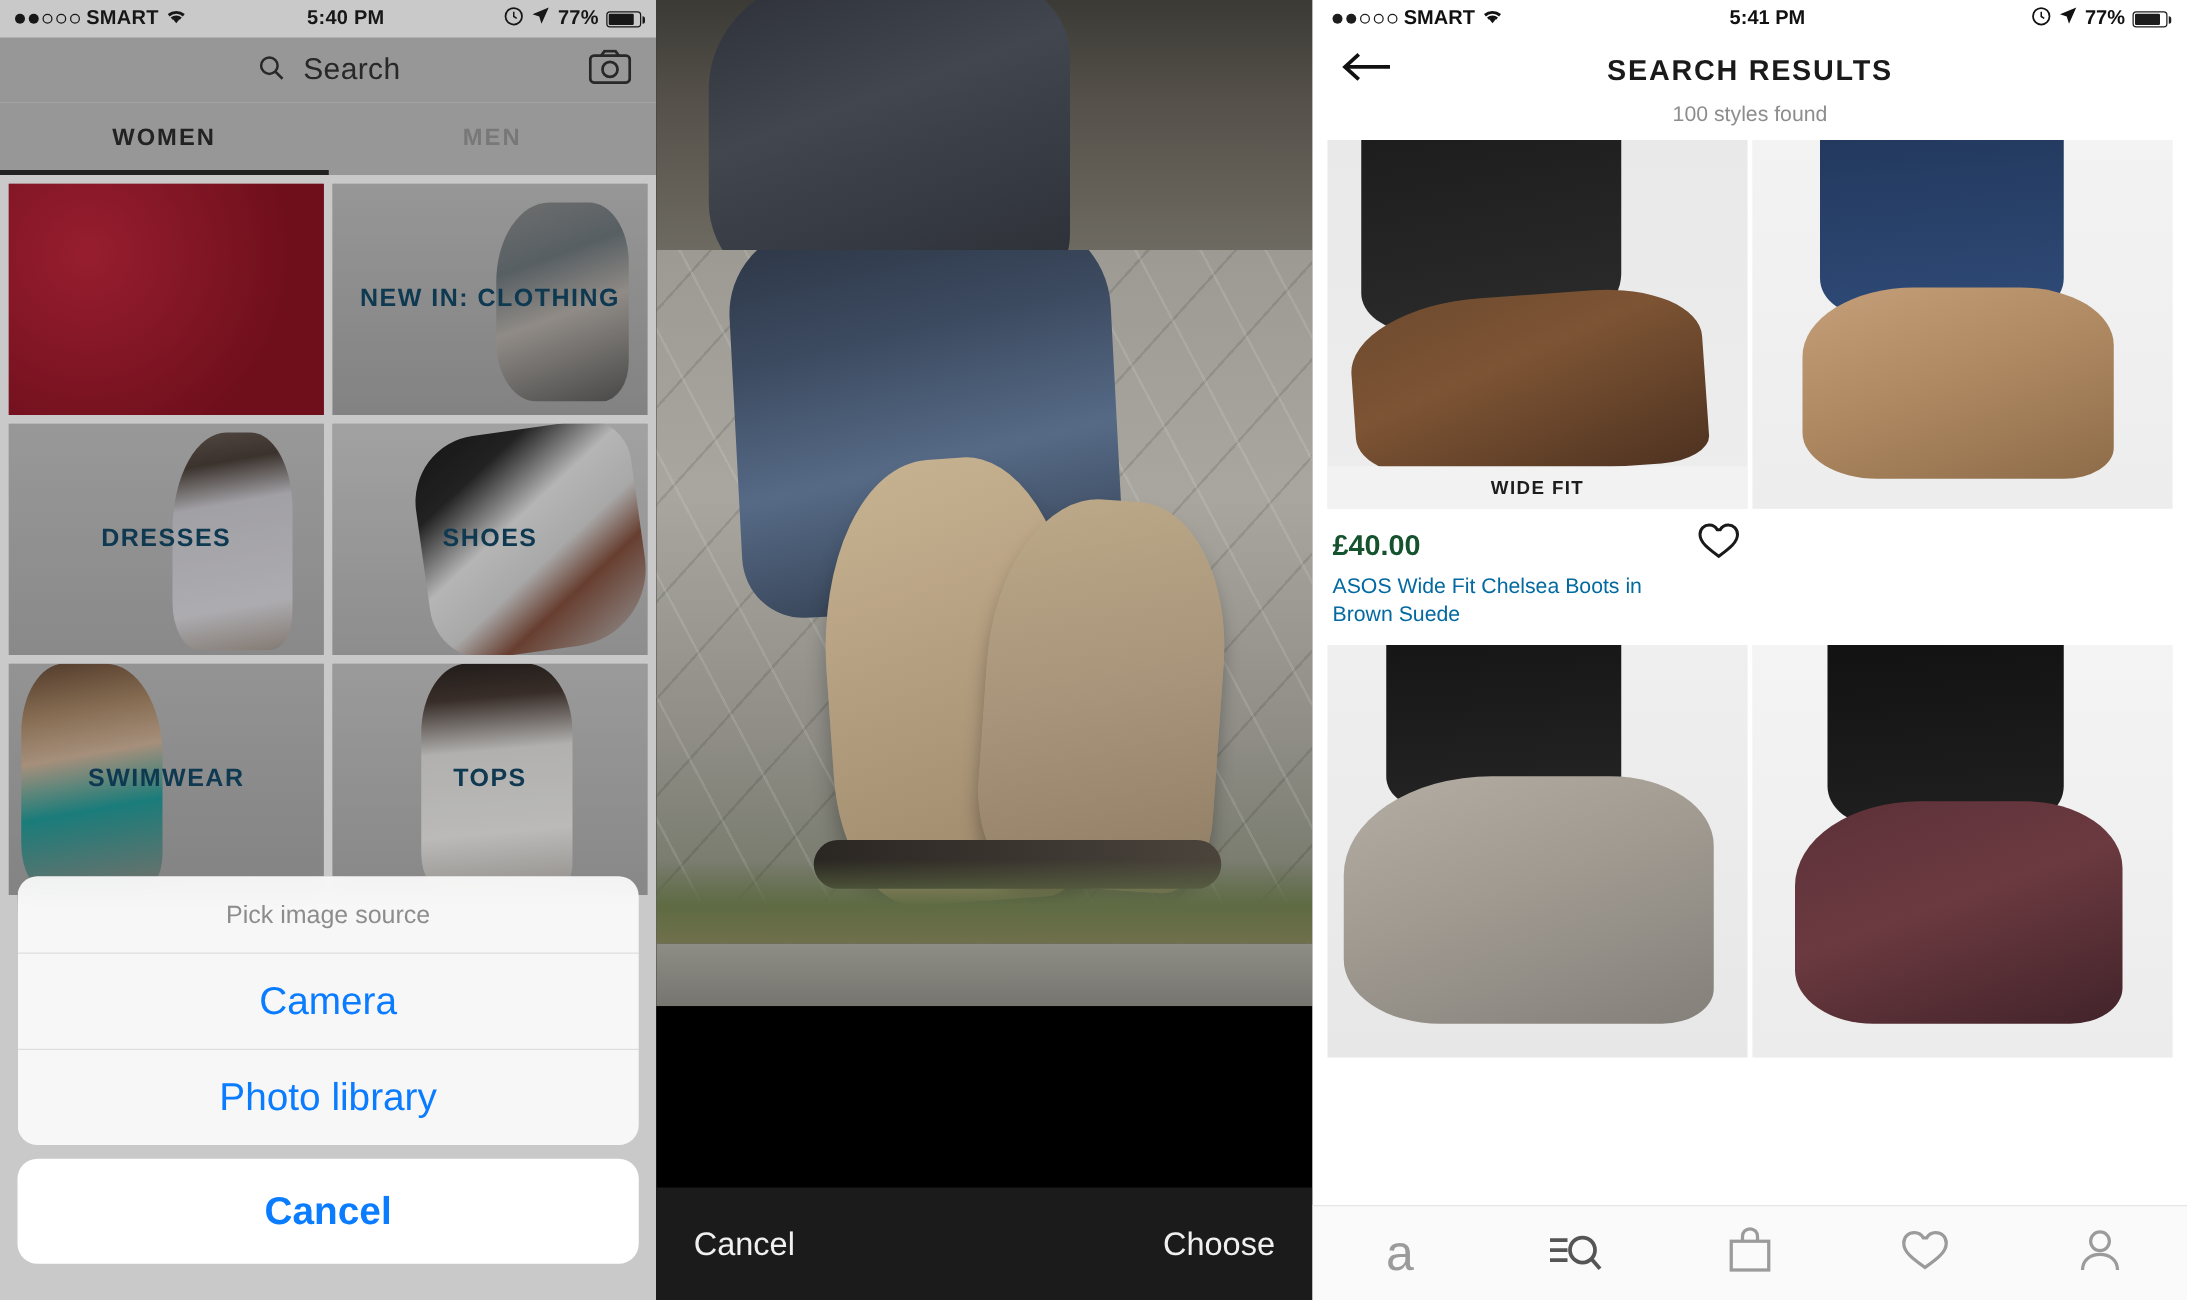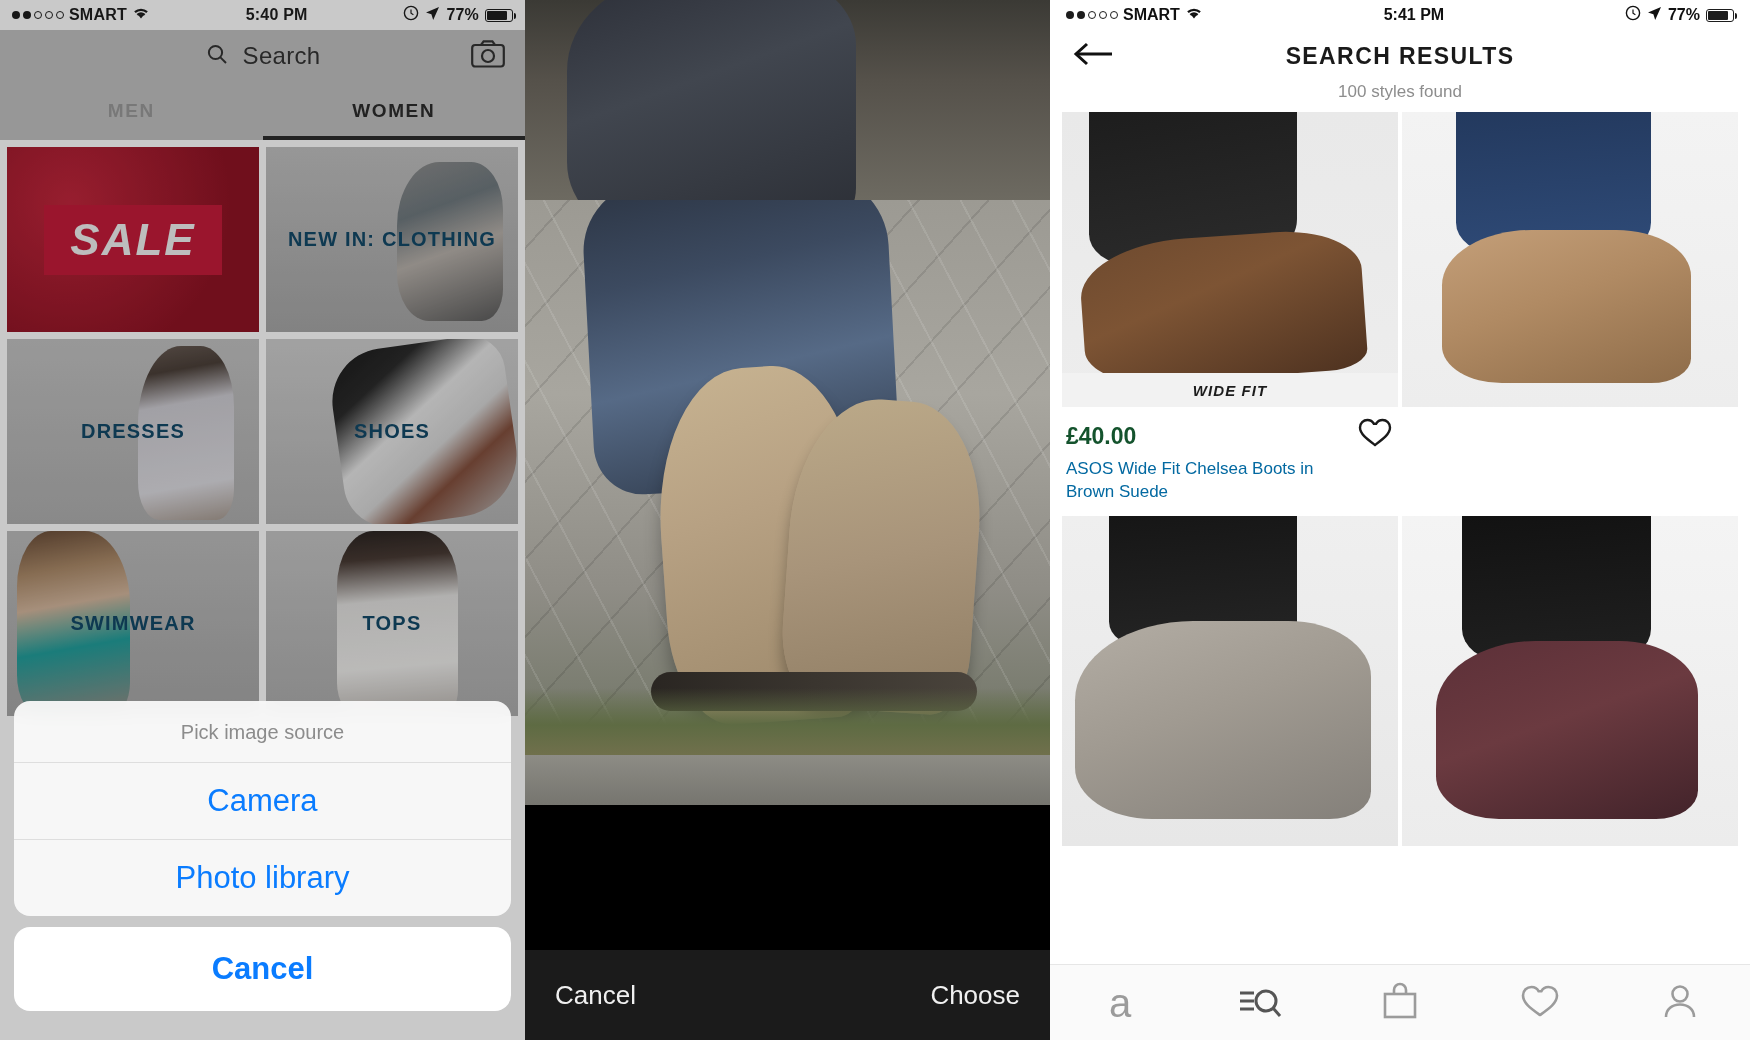--- a/index.html
+++ b/index.html
@@ -134,21 +134,21 @@
   .panel-right { position:relative; width:700px; height:1040px; background:#fff; overflow:hidden; }
   .r-status { height:30px; display:flex; align-items:center; padding:0 16px;
      font-size:16px; font-weight:bold; color:#111; }
   .r-nav { height:52px; display:flex; align-items:center; position:relative; }
   .r-back { position:absolute; left:22px; top:50%; transform:translateY(-50%); }
   .r-title { flex:1; text-align:center; font-size:23px; font-weight:bold; letter-spacing:1.4px; color:#1a1a1a; }
   .r-sub { text-align:center; font-size:17px; color:#8d8d8d; padding-bottom:10px; }
 
   .prod-grid { display:grid; grid-template-columns:1fr 1fr; gap:4px; padding:0 12px; }
   .prod { background:#fff; }
-  .pimg { position:relative; height:295px; background:#f0f0f0; overflow:hidden;font-style:italic; }
+  .pimg { position:relative; height:295px; background:#f0f0f0; overflow:hidden; }
   .pimg .wf { position:absolute; left:0; right:0; bottom:0; height:34px; background:#f2f2f2;
      display:flex; align-items:center; justify-content:center;
      font-size:15px; letter-spacing:1.1px; color:#1d1d1d; font-weight:600; z-index:5;}
   .pinfo { padding:16px 4px 8px; position:relative; }
   .price { font-size:23px; font-weight:bold; color:#14532d; }
   .pname { font-size:17px; color:#0369a1; line-height:1.35; margin-top:8px; max-width:85%; }
   .heart { position:absolute; right:6px; top:10px; }
 
   
   .shot { position:absolute; inset:0; }
@@ -242,32 +242,31 @@
         <span class="cam-btn">
           <svg width="34" height="28" viewBox="0 0 34 28">
               <rect x="1.2" y="5" width="31.6" height="21.5" rx="3" fill="none" stroke="#333" stroke-width="2.2"></rect>
               <path d="M10 5l2.6-3.6h8.8L24 5" fill="none" stroke="#333" stroke-width="2.2"></path>
               <circle cx="17" cy="16" r="6" fill="none" stroke="#333" stroke-width="2.2"></circle>
             </svg>
         </span>
       </div>
 
       <div class="tabs">
+        <div class="tab active">
+            <span>WOMEN</span>
+          </div>
         <div class="tab">
             <span>MEN</span>
           </div>
-        <div class="tab active">
-            <span>WOMEN</span>
-          </div>
       </div>
 
       <div class="grid">
         <div class="cell sale">
           <div class="sale-bg"></div>
-          <div class="sale-badge"><span>SALE</span></div>
         </div>
         <div class="cell">
           <div class="ph p-cloth"></div>
           <div class="clabel">NEW IN: CLOTHING</div>
         </div>
         <div class="cell">
           <div class="ph p-dress"></div>
           <div class="clabel">DRESSES</div>
         </div>
         <div class="cell">

